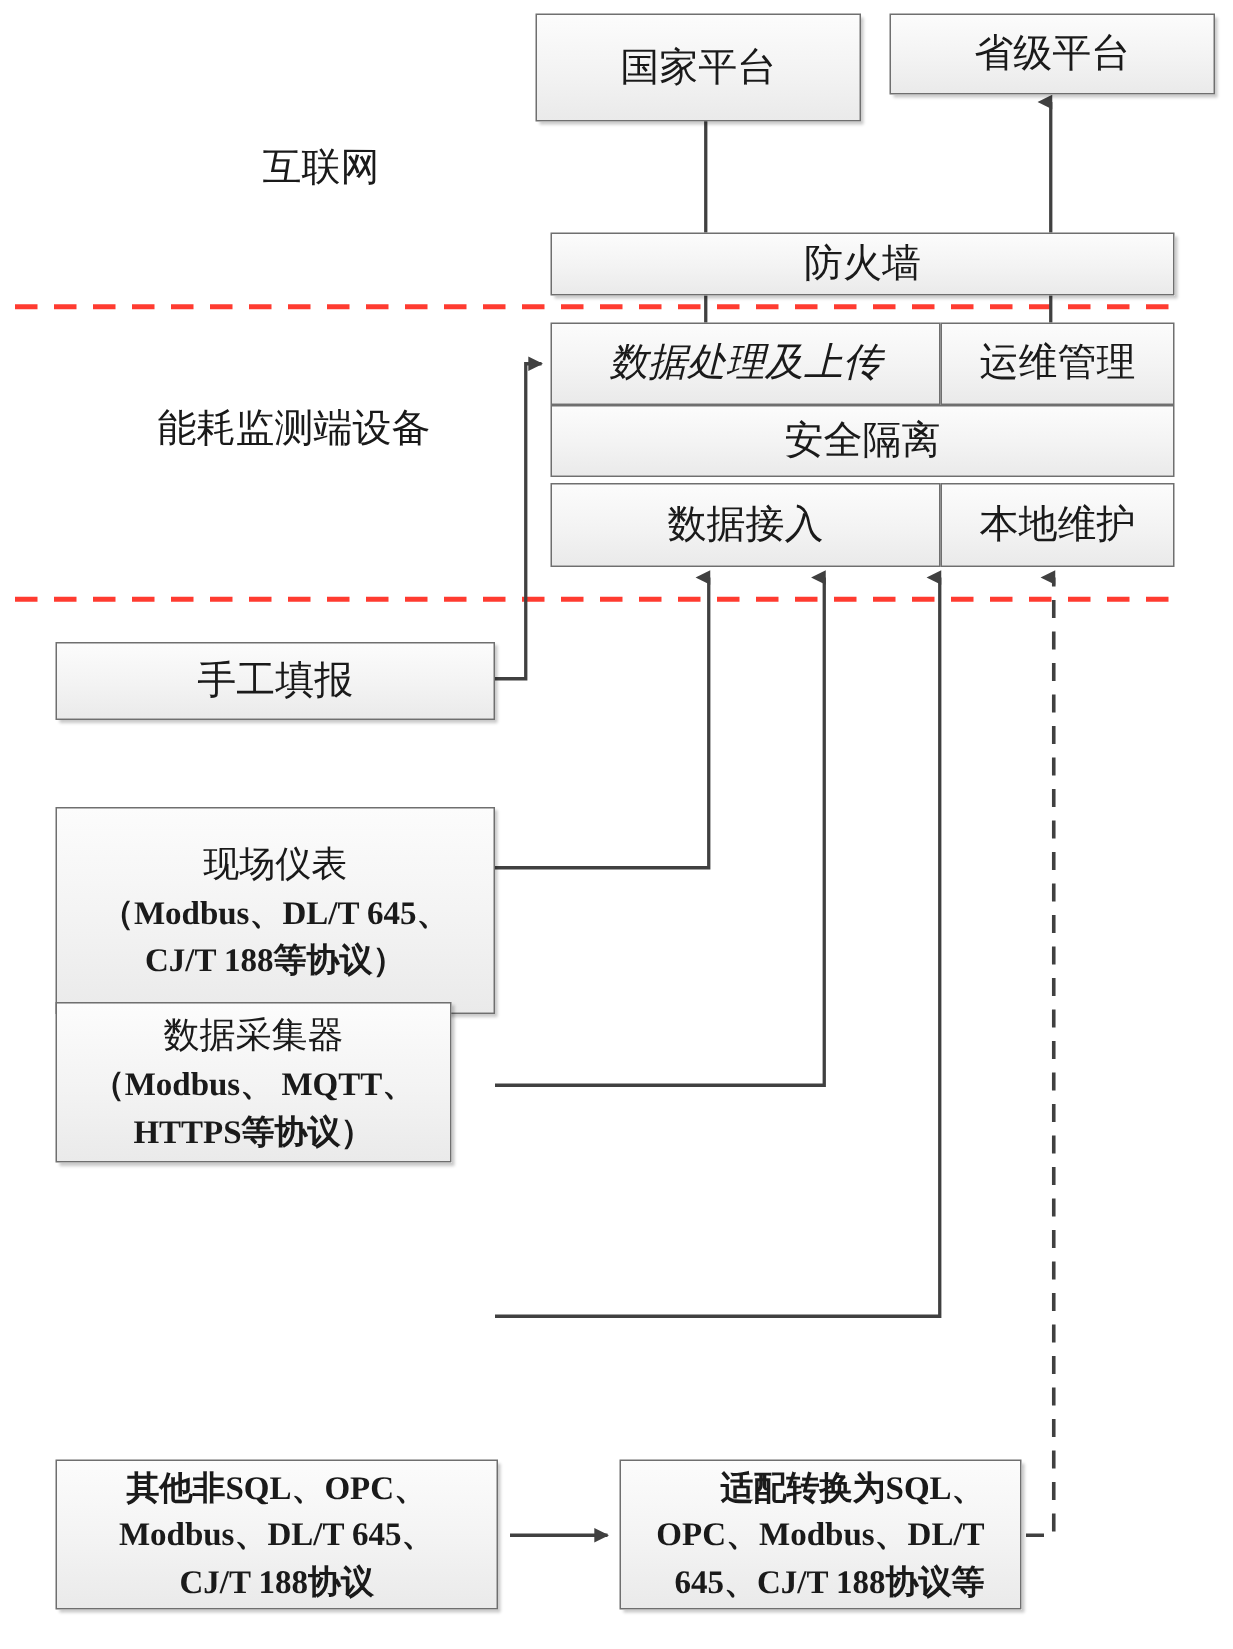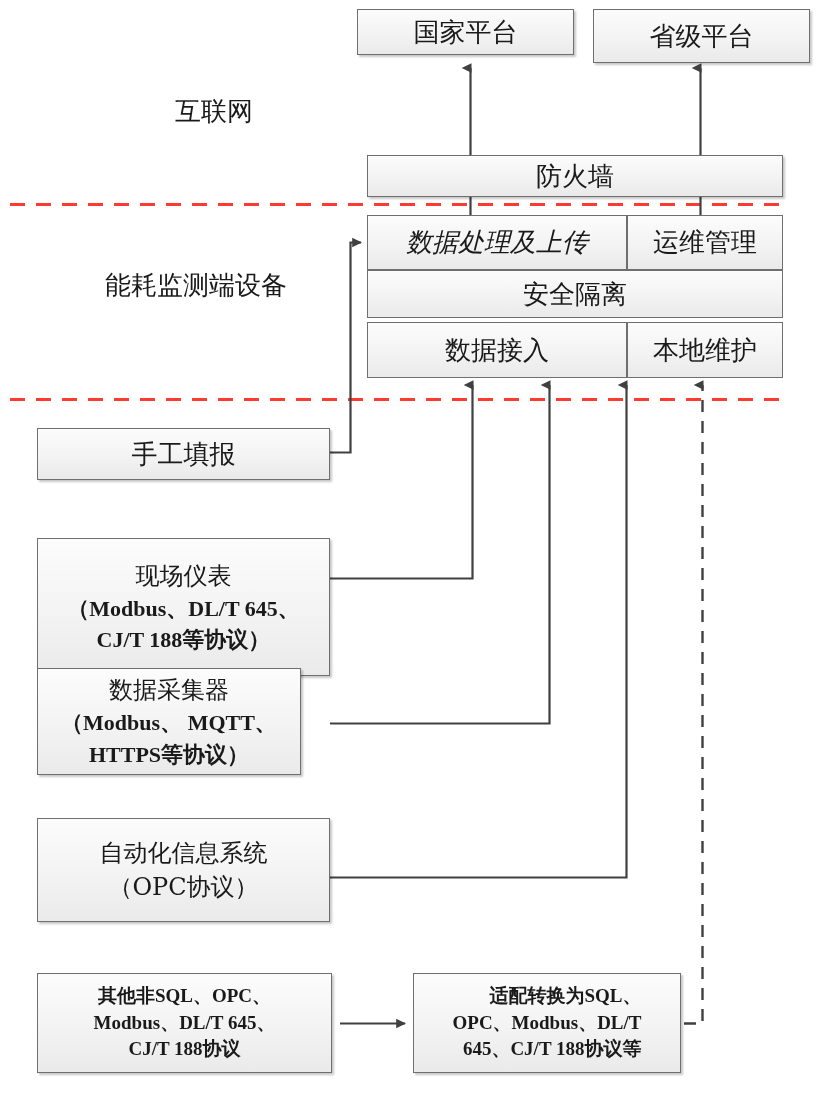--- a/index.html
+++ b/index.html
@@ -13,21 +13,21 @@
         box-shadow:2px 2px 2px rgba(0,0,0,0.22);
         display:flex;align-items:center;justify-content:center;
         text-align:center;line-height:1.42;}
   .node.inner{box-shadow:none;}
   .zone-label{position:absolute;white-space:nowrap;}
   .ch{font-family:"DejaVu Serif","Liberation Serif",serif;}
   .mix{font-family:Liberation Serif, serif;font-weight:600;}
   .t26{font-size:26px;}
   .t24{font-size:24px;}
   .t22{font-size:22px;}
-  .t21{font-size:19px;}
+  .t21{font-size:22px;}
   .pad{padding:2px 6px;}
 </style>
 </head>
 <body>
 
 <div id="stage">
 
   <svg class="layer">
     <defs>
       <marker id="arrowUp" markerWidth="11" markerHeight="11" refX="5.5" refY="9.4" orient="auto" markerUnits="userSpaceOnUse">
@@ -57,21 +57,21 @@
     <path d="M330,877.5 L626.5,877.5 L626.5,385" fill="none" stroke="#404040" stroke-width="2.2" marker-end="url(#arrowUp)"></path>
 
     <line x1="340" y1="1023.5" x2="405" y2="1023.5" stroke="#404040" stroke-width="2.2" marker-end="url(#arrowRight)"></line>
 
     <path d="M684,1023.5 L702.5,1023.5 L702.5,385" fill="none" stroke="#404040" stroke-width="2.4" stroke-dasharray="12 9" marker-end="url(#arrowUp)"></path>
   </svg>
 
   <div class="zone-label ch t26" style="left:175px;top:94px;">互联网</div>
   <div class="zone-label ch t26" style="left:105px;top:268px;">能耗监测端设备</div>
 
-  <div class="node ch t26" style="left:357px;top:9px;width:217px;height:46px;">国家平台</div>
+  <div class="node ch t26" style="left:357px;top:9px;width:217px;height:72px;font-family:Liberation Serif, serif;">国家平台</div>
   <div class="node ch t26" style="left:593px;top:9px;width:217px;height:54px;">省级平台</div>
 
   <div class="node ch t26" style="left:367px;top:155px;width:416px;height:42px;">防火墙</div>
 
   <div class="node inner ch t26" style="left:367px;top:215px;width:260px;height:55px;font-style:italic;">数据处理及上传</div>
   <div class="node inner ch t26" style="left:627px;top:215px;width:156px;height:55px;">运维管理</div>
 
   <div class="node inner ch t26" style="left:367px;top:270px;width:416px;height:48px;">安全隔离</div>
 
   <div class="node inner ch t26" style="left:367px;top:322px;width:260px;height:56px;">数据接入</div>
@@ -88,26 +88,20 @@
   </div>
 
   <div class="node" style="left:37px;top:668px;width:264px;height:107px;">
     <div class="pad">
       <div class="ch t24">数据采集器</div>
       <div class="mix t22">（Modbus、 MQTT、</div>
       <div class="mix t22">HTTPS等协议）</div>
     </div>
   </div>
 
-  <div class="node" style="left:37px;top:818px;width:293px;height:104px;">
-    <div class="pad">
-      <div class="ch t24">自动化信息系统</div>
-      <div class="ch t24">（OPC协议）</div>
-    </div>
-  </div>
 
   <div class="node" style="left:37px;top:973px;width:295px;height:100px;">
     <div class="pad">
       <div class="mix t21">其他非SQL、OPC、</div>
       <div class="mix t21">Modbus、DL/T 645、</div>
       <div class="mix t21">CJ/T 188协议</div>
     </div>
   </div>
 
   <div class="node" style="left:413px;top:973px;width:268px;height:100px;text-align:right;">

